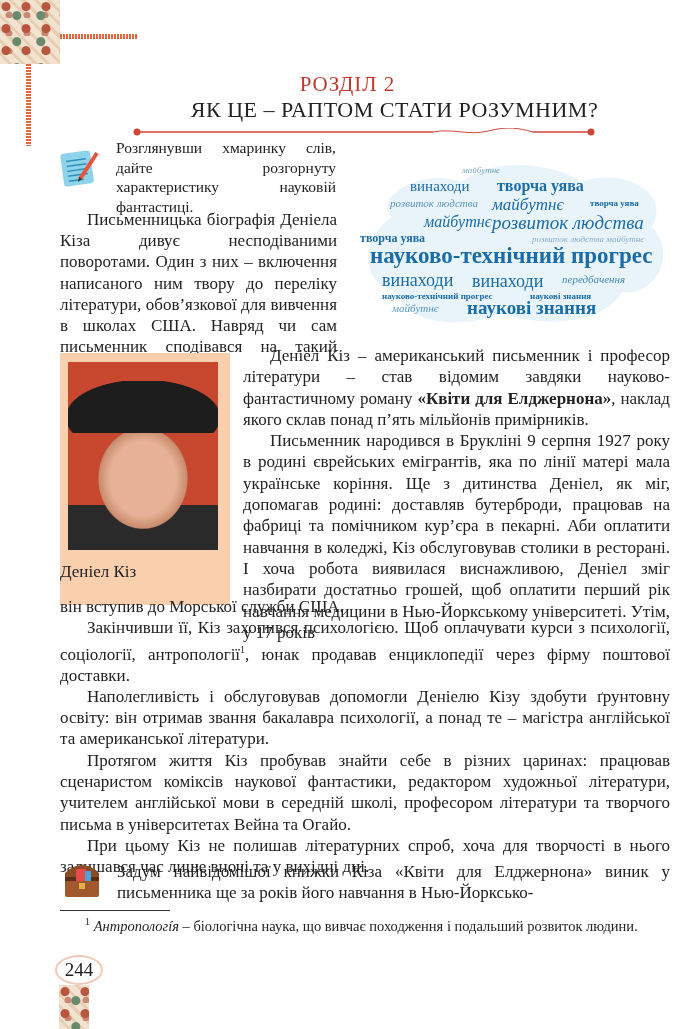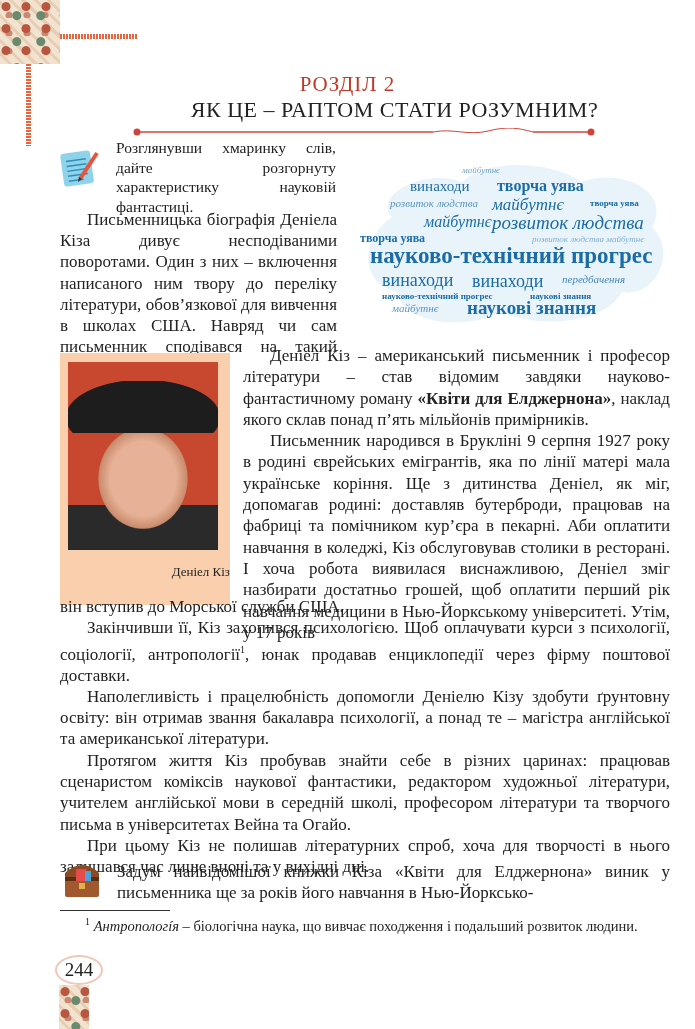--- a/index.html
+++ b/index.html
@@ -17,21 +17,21 @@
   .section-label{position:absolute;left:0;right:0;top:72px;text-align:center;font-size:21px;color:#c0392b;letter-spacing:1px;}
   .chapter-title{position:absolute;left:0;right:0;top:97px;text-align:center;padding-left:94px;font-size:22px;color:#222;letter-spacing:.5px;}
   .title-rule{position:absolute;left:133px;top:128px;width:462px;height:8px;}
   .task-icon{position:absolute;left:60px;top:147px;width:42px;height:40px;}
   .task-text{position:absolute;left:116px;top:138px;width:220px;font-size:15.5px;line-height:19.5px;text-align:justify;}
   .intro{position:absolute;left:60px;top:209px;width:277px;font-size:17px;line-height:21.2px;text-align:justify;text-indent:27px;}
   .cloud{position:absolute;left:352px;top:157px;width:320px;height:175px;}
   .portrait-frame{position:absolute;left:60px;top:353px;width:170px;height:252px;background:#f9cfae;}
   .portrait-photo{position:absolute;left:8px;top:9px;width:150px;height:188px;background:radial-gradient(ellipse 55px 62px at 50% 62%,#e6b196 0 60%,#c98b6d 80%,transparent 82%),linear-gradient(#2a2a2a 0 0) 50% 100%/100% 45px no-repeat,#c8472f;}
   .portrait-hat{position:absolute;left:8px;top:28px;width:150px;height:52px;background:radial-gradient(ellipse 78px 38px at 50% 70%,#1d1d1d 0 98%,transparent 100%);}
-  .portrait-caption{position:absolute;left:0;width:170px;top:210px;text-align:right;font-size:13px;line-height:17px;}
+  .portrait-caption{position:absolute;left:0;width:170px;top:210px;text-align:left;font-size:17px;line-height:17px;}
   .body-text{position:absolute;font-size:17px;line-height:21.3px;text-align:justify;}
   .p{margin:0;text-indent:27px;}
   .p.noind{text-indent:0;}
   .col-right{left:243px;top:345px;width:427px;}
   .col-full{left:60px;top:596px;width:610px;}
   .chest-icon{position:absolute;left:61px;top:861px;width:42px;height:38px;}
   .chest-text{position:absolute;left:117px;top:861px;width:553px;font-size:17px;line-height:21.3px;text-align:justify;}
   .fn-rule{position:absolute;left:60px;top:910px;width:110px;height:1px;background:#333;}
   .footnote{position:absolute;left:60px;top:914px;width:610px;font-size:14.5px;line-height:15px;text-align:justify;}
   .footnote .ind{padding-left:25px;}
@@ -106,21 +106,21 @@
 </div>
 
 <div class="body-text col-right">
   <p class="p"><span>Деніел Кіз – американський письменник і професор літератури – став відомим завдяки науково-фантастичному роману </span><b>«Квіти для Елджернона»</b><span>, наклад якого склав понад п’ять мільйонів примірників.</span></p>
   <p class="p">Письменник народився в Брукліні 9 серпня 1927 року в родині єврейських емігрантів, яка по лінії матері мала українське коріння. Ще з дитинства Деніел, як міг, допомагав родині: доставляв бутерброди, працював на фабриці та помічником кур’єра в пекарні. Аби оплатити навчання в коледжі, Кіз обслуговував столики в ресторані. І хоча робота виявилася виснажливою, Деніел зміг назбирати достатньо грошей, щоб оплатити перший рік навчання медицини в Нью-Йоркському університеті. Утім, у 17 років</p>
 </div>
 
 <div class="body-text col-full">
   <p class="p noind">він вступив до Морської служби США.</p>
   <p class="p"><span>Закінчивши її, Кіз захопився психологією. Щоб оплачувати курси з психології, соціології, антропології</span><sup>1</sup><span>, юнак продавав енциклопедії через фірму поштової доставки.</span></p>
-  <p class="p">Наполегливість і працелюбність допомогли Деніелю Кізу здобути ґрунтовну освіту: він отримав звання бакалавра психології, а понад те – магістра англійської та американської літератури.</p>
+  <p class="p">Наполегливість і обслуговував допомогли Деніелю Кізу здобути ґрунтовну освіту: він отримав звання бакалавра психології, а понад те – магістра англійської та американської літератури.</p>
   <p class="p">Протягом життя Кіз пробував знайти себе в різних царинах: працював сценаристом коміксів наукової фантастики, редактором художньої літератури, учителем англійської мови в середній школі, професором літератури та творчого письма в університетах Вейна та Огайо.</p>
   <p class="p">При цьому Кіз не полишав літературних спроб, хоча для творчості в нього залишався час лише вночі та у вихідні дні.</p>
 </div>
 
 <svg class="chest-icon" viewBox="0 0 42 38">
   <path d="M4 12 Q21 -4 38 12 L38 16 L4 16 Z" fill="#8a4a24"></path>
   <rect x="4" y="16" width="34" height="20" rx="2" fill="#a0582c"></rect>
   <rect x="4" y="16" width="34" height="4" fill="#5a2e14"></rect>
   <rect x="15" y="8" width="10" height="12" fill="#e54b4b"></rect>
   <rect x="24" y="10" width="6" height="10" fill="#4ba3d9"></rect>

